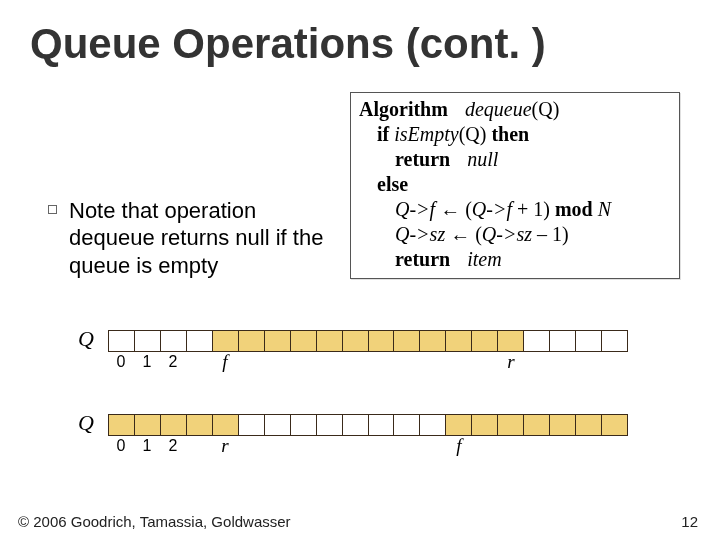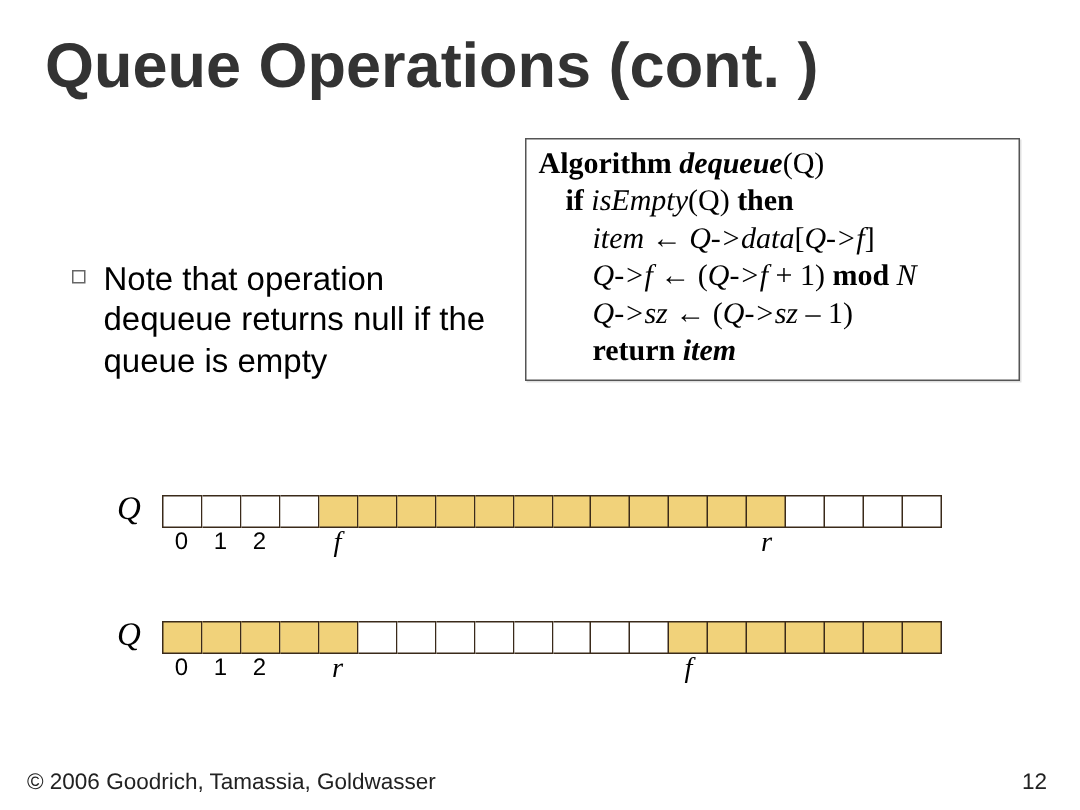--- a/index.html
+++ b/index.html
@@ -57,21 +57,21 @@
     font-size: 20px;
     line-height: 1.25;
     color: #000;
     box-shadow: 1px 1px 0 rgba(0,0,0,0.12);
   }
   .algo-box .ln1 { }
   .algo-box .ln2 { padding-left: 18px; }
   .algo-box .ln3 { padding-left: 36px; }
   .b { font-weight: 700; }
   .i { font-style: italic; }
-  .bi { font-weight: 700; font-style: italic; }
+  .bi { font-weight: 400; font-style: italic; margin-left: 12px; }
 
   .q-diagram {
     position: absolute;
     left: 108px;
   }
   .q1 { top: 330px; }
   .q2 { top: 414px; }
   .q-label {
     position: absolute;
     left: -30px;
@@ -142,23 +142,25 @@
     <div class="ln1">
       <span class="b">Algorithm</span>
       <span> </span><span class="bi">dequeue</span><span>(Q)</span>
     </div>
     <div class="ln2">
       <span class="b">if</span>
       <span> </span><span class="i">isEmpty</span><span>(Q)</span>
       <span> </span><span class="b">then</span>
     </div>
     <div class="ln3">
-      <span class="i">item</span>
-      <span> </span><span>←</span>
-      <span> </span><span class="i">Q-&gt;data</span><span>[</span><span class="i">Q-&gt;f</span><span>]</span>
+      <span class="b">return</span>
+      <span> </span><span class="bi">null</span>
+    </div>
+    <div class="ln2">
+      <span class="b">else</span>
     </div>
     <div class="ln3">
       <span class="i">Q-&gt;f</span>
       <span> </span><span>←</span>
       <span> </span><span>(</span><span class="i">Q-&gt;f</span><span> + 1) </span><span class="b">mod</span><span class="i"> N</span>
     </div>
     <div class="ln3">
       <span class="i">Q-&gt;sz</span>
       <span> </span><span>←</span>
       <span> </span><span>(</span><span class="i">Q-&gt;sz</span><span> – 1)</span>

